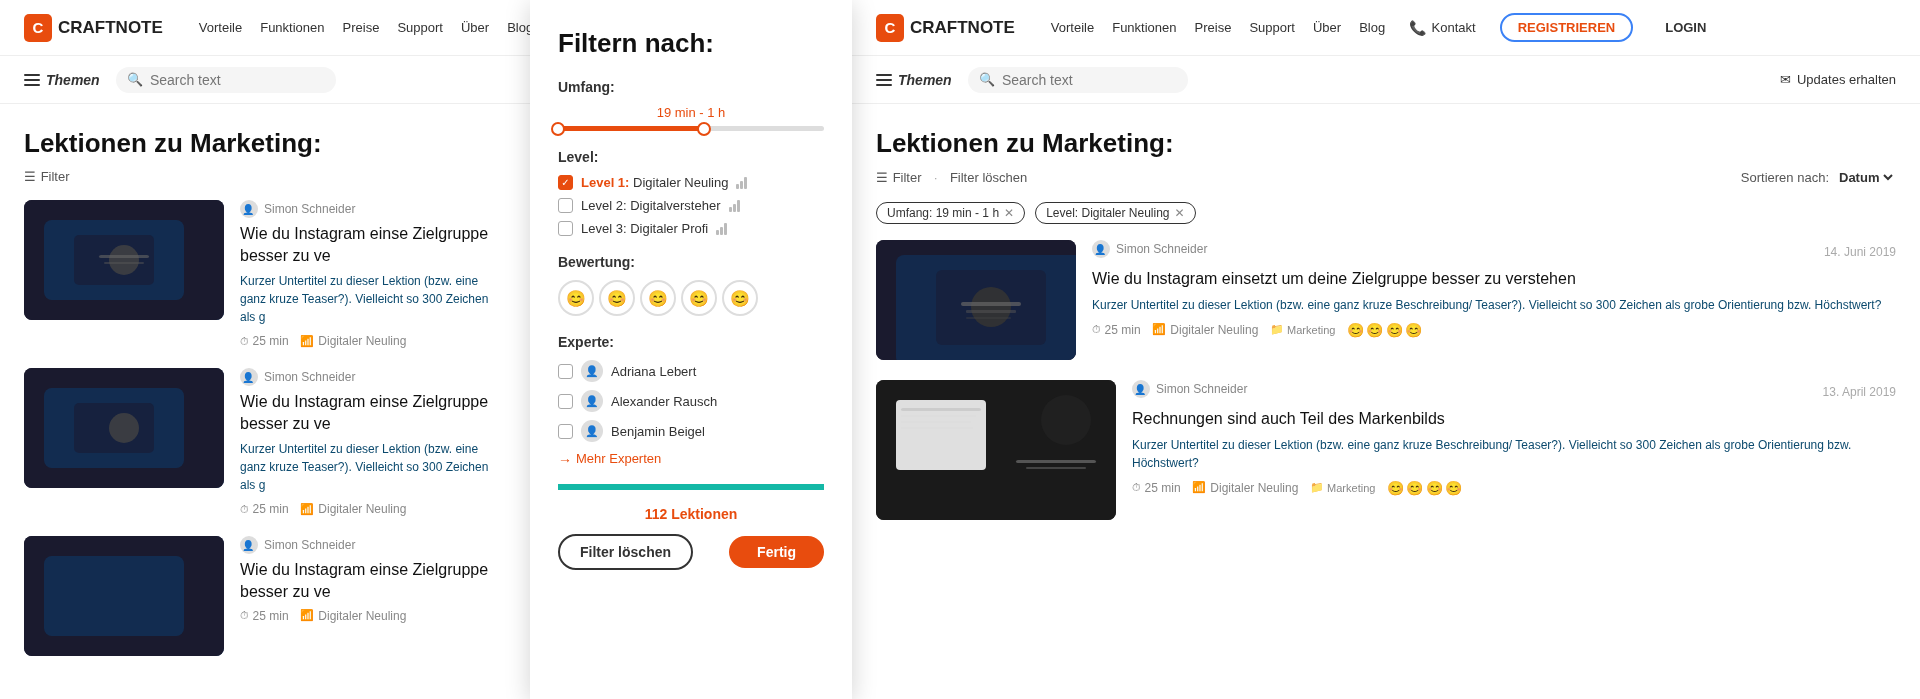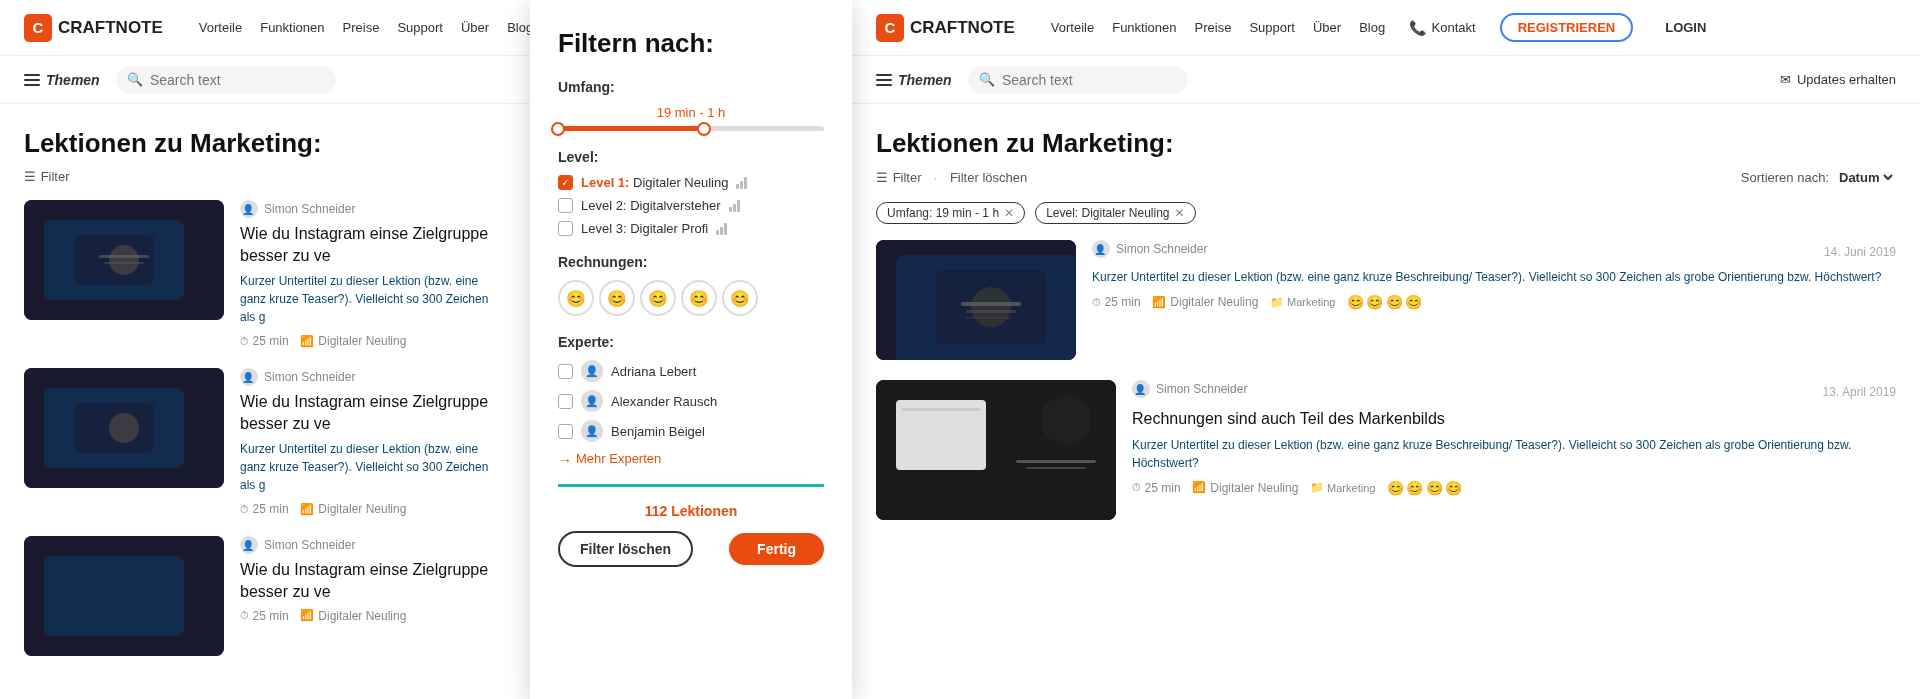--- a/index.html
+++ b/index.html
@@ -78,21 +78,21 @@
     .filter-bar-icon span { width: 3px; background: #bbb; border-radius: 1px; }
     .filter-bar-icon span:nth-child(1) { height: 5px; }
     .filter-bar-icon span:nth-child(2) { height: 8px; }
     .filter-bar-icon span:nth-child(3) { height: 12px; }
     .filter-rating-row { display: flex; gap: 5px; margin-bottom: 10px; }
     .rating-btn { width: 36px; height: 36px; border-radius: 50%; border: 2px solid #ddd; display: flex; align-items: center; justify-content: center; font-size: 16px; cursor: pointer; background: #fff; }
     .expert-option { display: flex; align-items: center; gap: 8px; font-size: 13px; color: #333; margin-bottom: 8px; }
     .expert-avatar { width: 22px; height: 22px; border-radius: 50%; background: #ddd; display: flex; align-items: center; justify-content: center; font-size: 11px; color: #999; overflow: hidden; flex-shrink: 0; }
     .more-experts { color: #e84c0e; font-size: 13px; font-weight: 500; cursor: pointer; display: flex; align-items: center; gap: 4px; margin-top: 4px; }
     .more-arrow { font-size: 14px; }
-    .filter-panel-footer { border-top: 3px solid #14b8a6; padding-top: 16px; display: flex; align-items: center; justify-content: space-between; }
+    .filter-panel-footer { border-top: 6px solid #14b8a6; padding-top: 16px; display: flex; align-items: center; justify-content: space-between; }
     .count-label { font-size: 14px; color: #e84c0e; font-weight: 600; text-align: center; flex: 1; }
     .footer-btns { display: flex; gap: 10px; width: 100%; align-items: center; justify-content: space-between; }
     .btn-clear { border: 2px solid #333; color: #333; background: transparent; border-radius: 24px; padding: 8px 20px; font-size: 14px; font-weight: 600; cursor: pointer; }
     .btn-done { background: #e84c0e; color: #fff; border: none; border-radius: 24px; padding: 8px 28px; font-size: 14px; font-weight: 600; cursor: pointer; }
 
     
     .thumb-dark { background: linear-gradient(135deg, #1a1a2e 0%, #16213e 50%, #0f3460 100%); }
   </style>
 </head>
 <body>
@@ -264,21 +264,21 @@
         <span><span>Level 3:</span> <span>Digitaler Profi</span></span>
         <div class="filter-bar-icon">
             <span></span>
             <span></span>
             <span></span>
           </div>
       </div>
     </div>
 
     <div class="filter-section">
-      <div class="filter-section-title">Rechnungen:</div>
+      <div class="filter-section-title">Bewertung:</div>
       <div class="filter-rating-row">
         <div class="rating-btn">😊</div>
         <div class="rating-btn">😊</div>
         <div class="rating-btn">😊</div>
         <div class="rating-btn">😊</div>
         <div class="rating-btn">😊</div>
       </div>
     </div>
 
     <div class="filter-section">
@@ -401,20 +401,21 @@
         </svg>
       </div>
       <div class="lesson-info">
         <div style="display:flex; align-items:center; justify-content:space-between; margin-bottom:5px;">
           <div class="lesson-author">
             <div class="author-avatar">👤</div>
             <span>Simon Schneider</span>
           </div>
           <span class="lesson-date">14. Juni 2019</span>
         </div>
+        <div class="lesson-title">Wie du Instagram einsetzt um deine Zielgruppe besser zu verstehen</div>
         <div class="lesson-desc">Kurzer Untertitel zu dieser Lektion (bzw. eine ganz kruze Beschreibung/ Teaser?). Vielleicht so 300 Zeichen als grobe Orientierung bzw. Höchstwert?</div>
         <div class="lesson-meta">
           <div class="meta-item">
             <span class="meta-icon">⏱</span>
             <span>25 min</span>
           </div>
           <div class="meta-item">
             <span class="meta-icon">📶</span>
             <span>Digitaler Neuling</span>
           </div>

